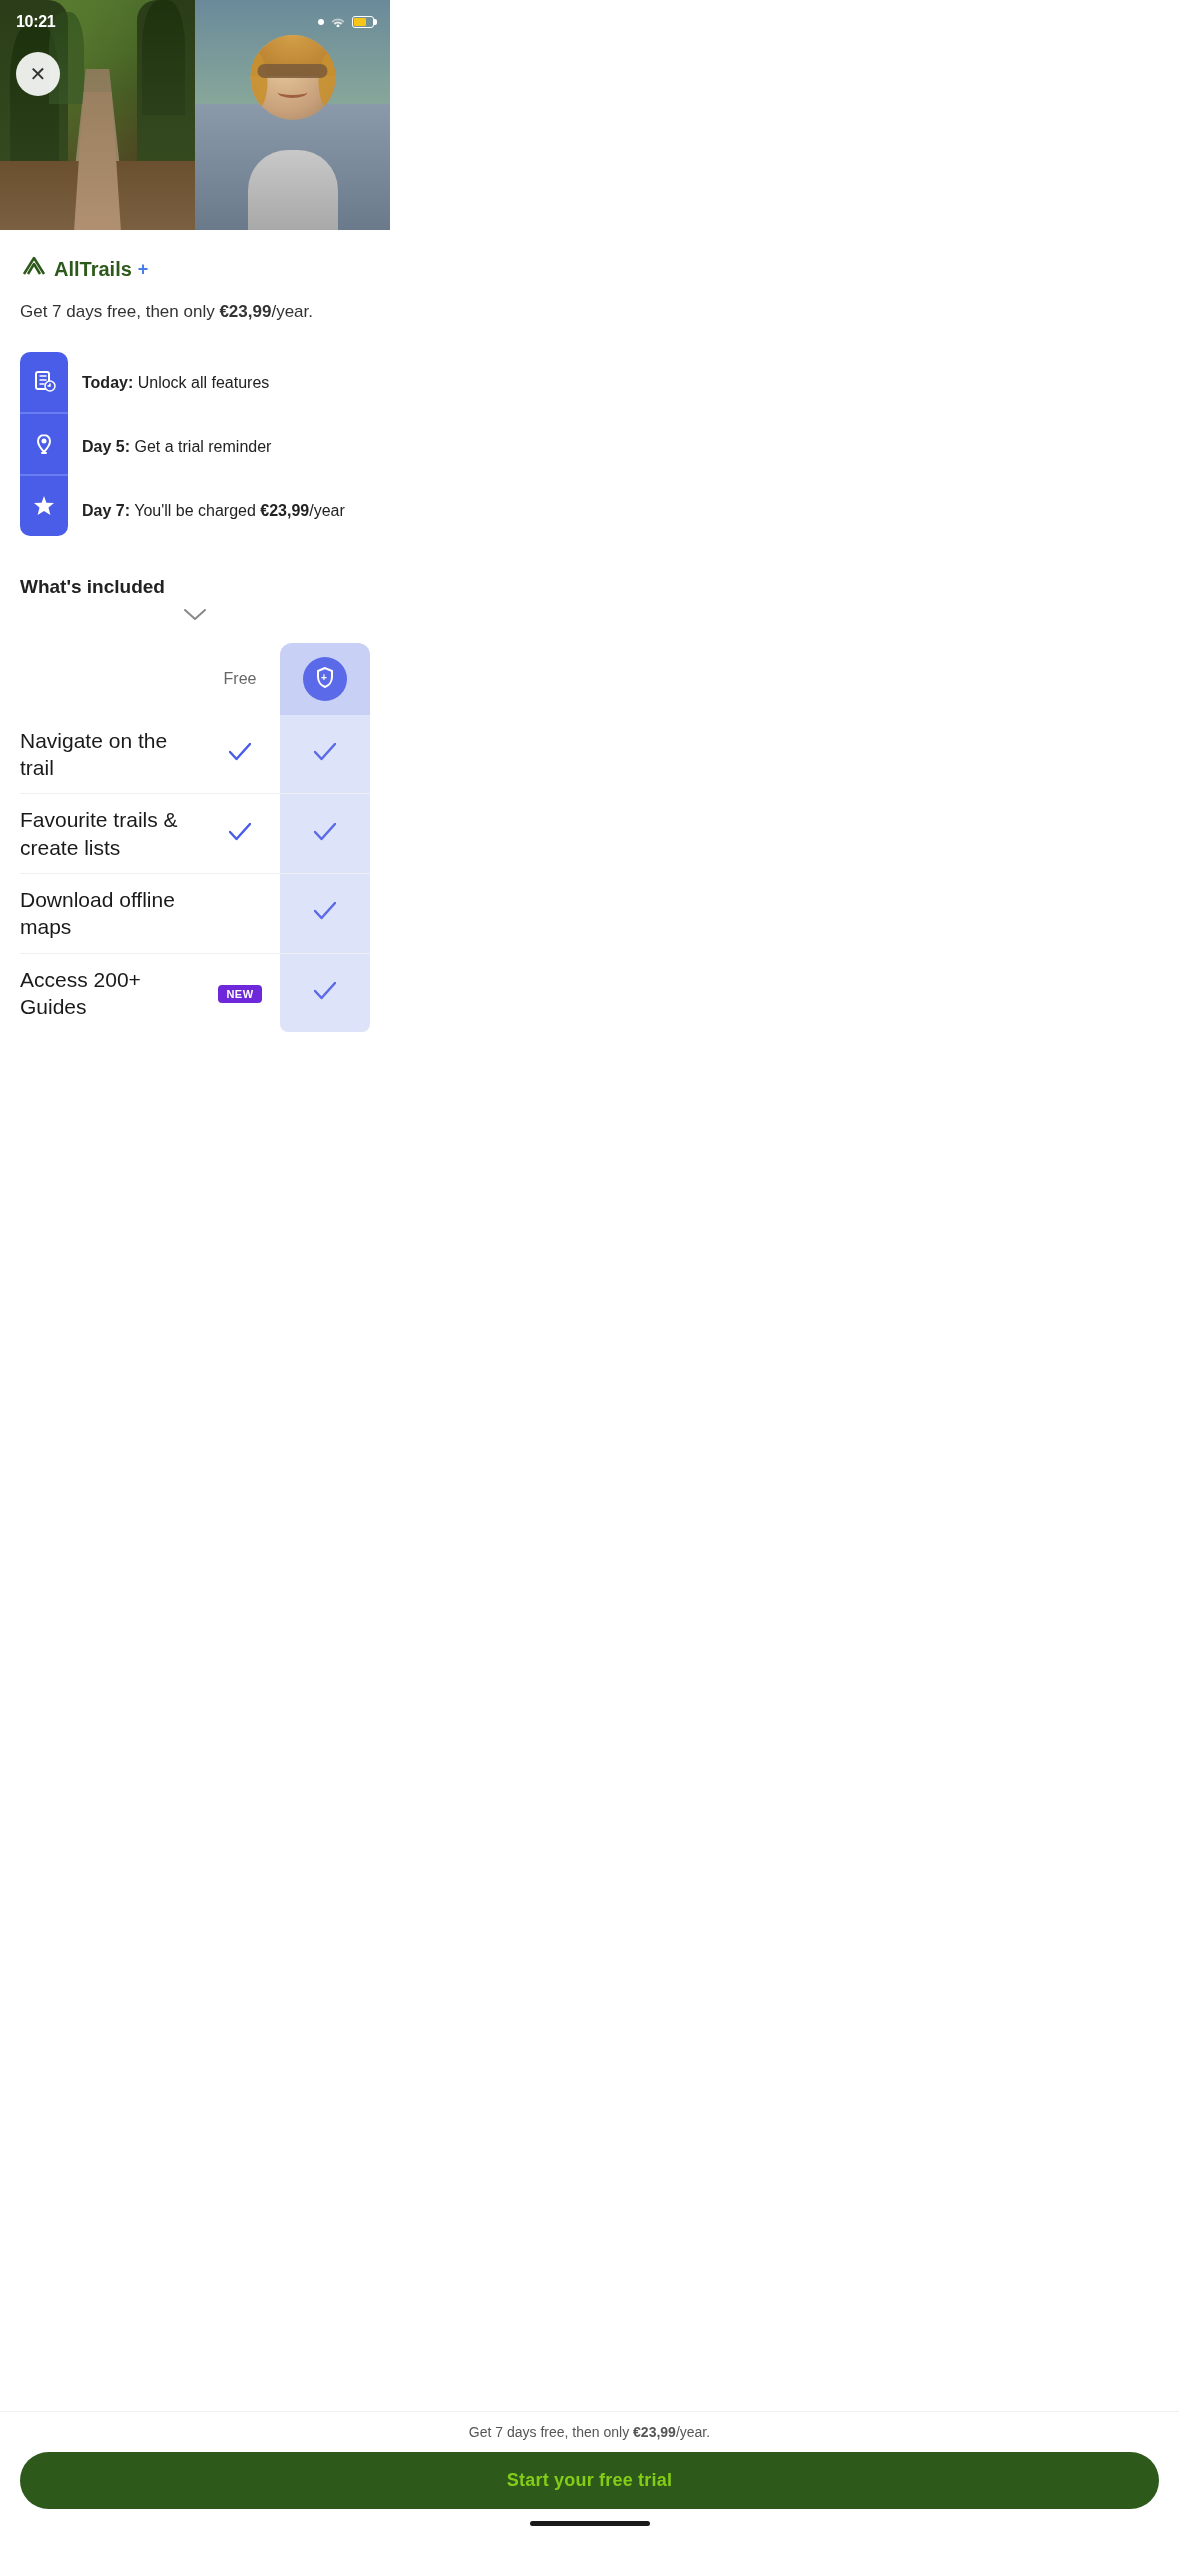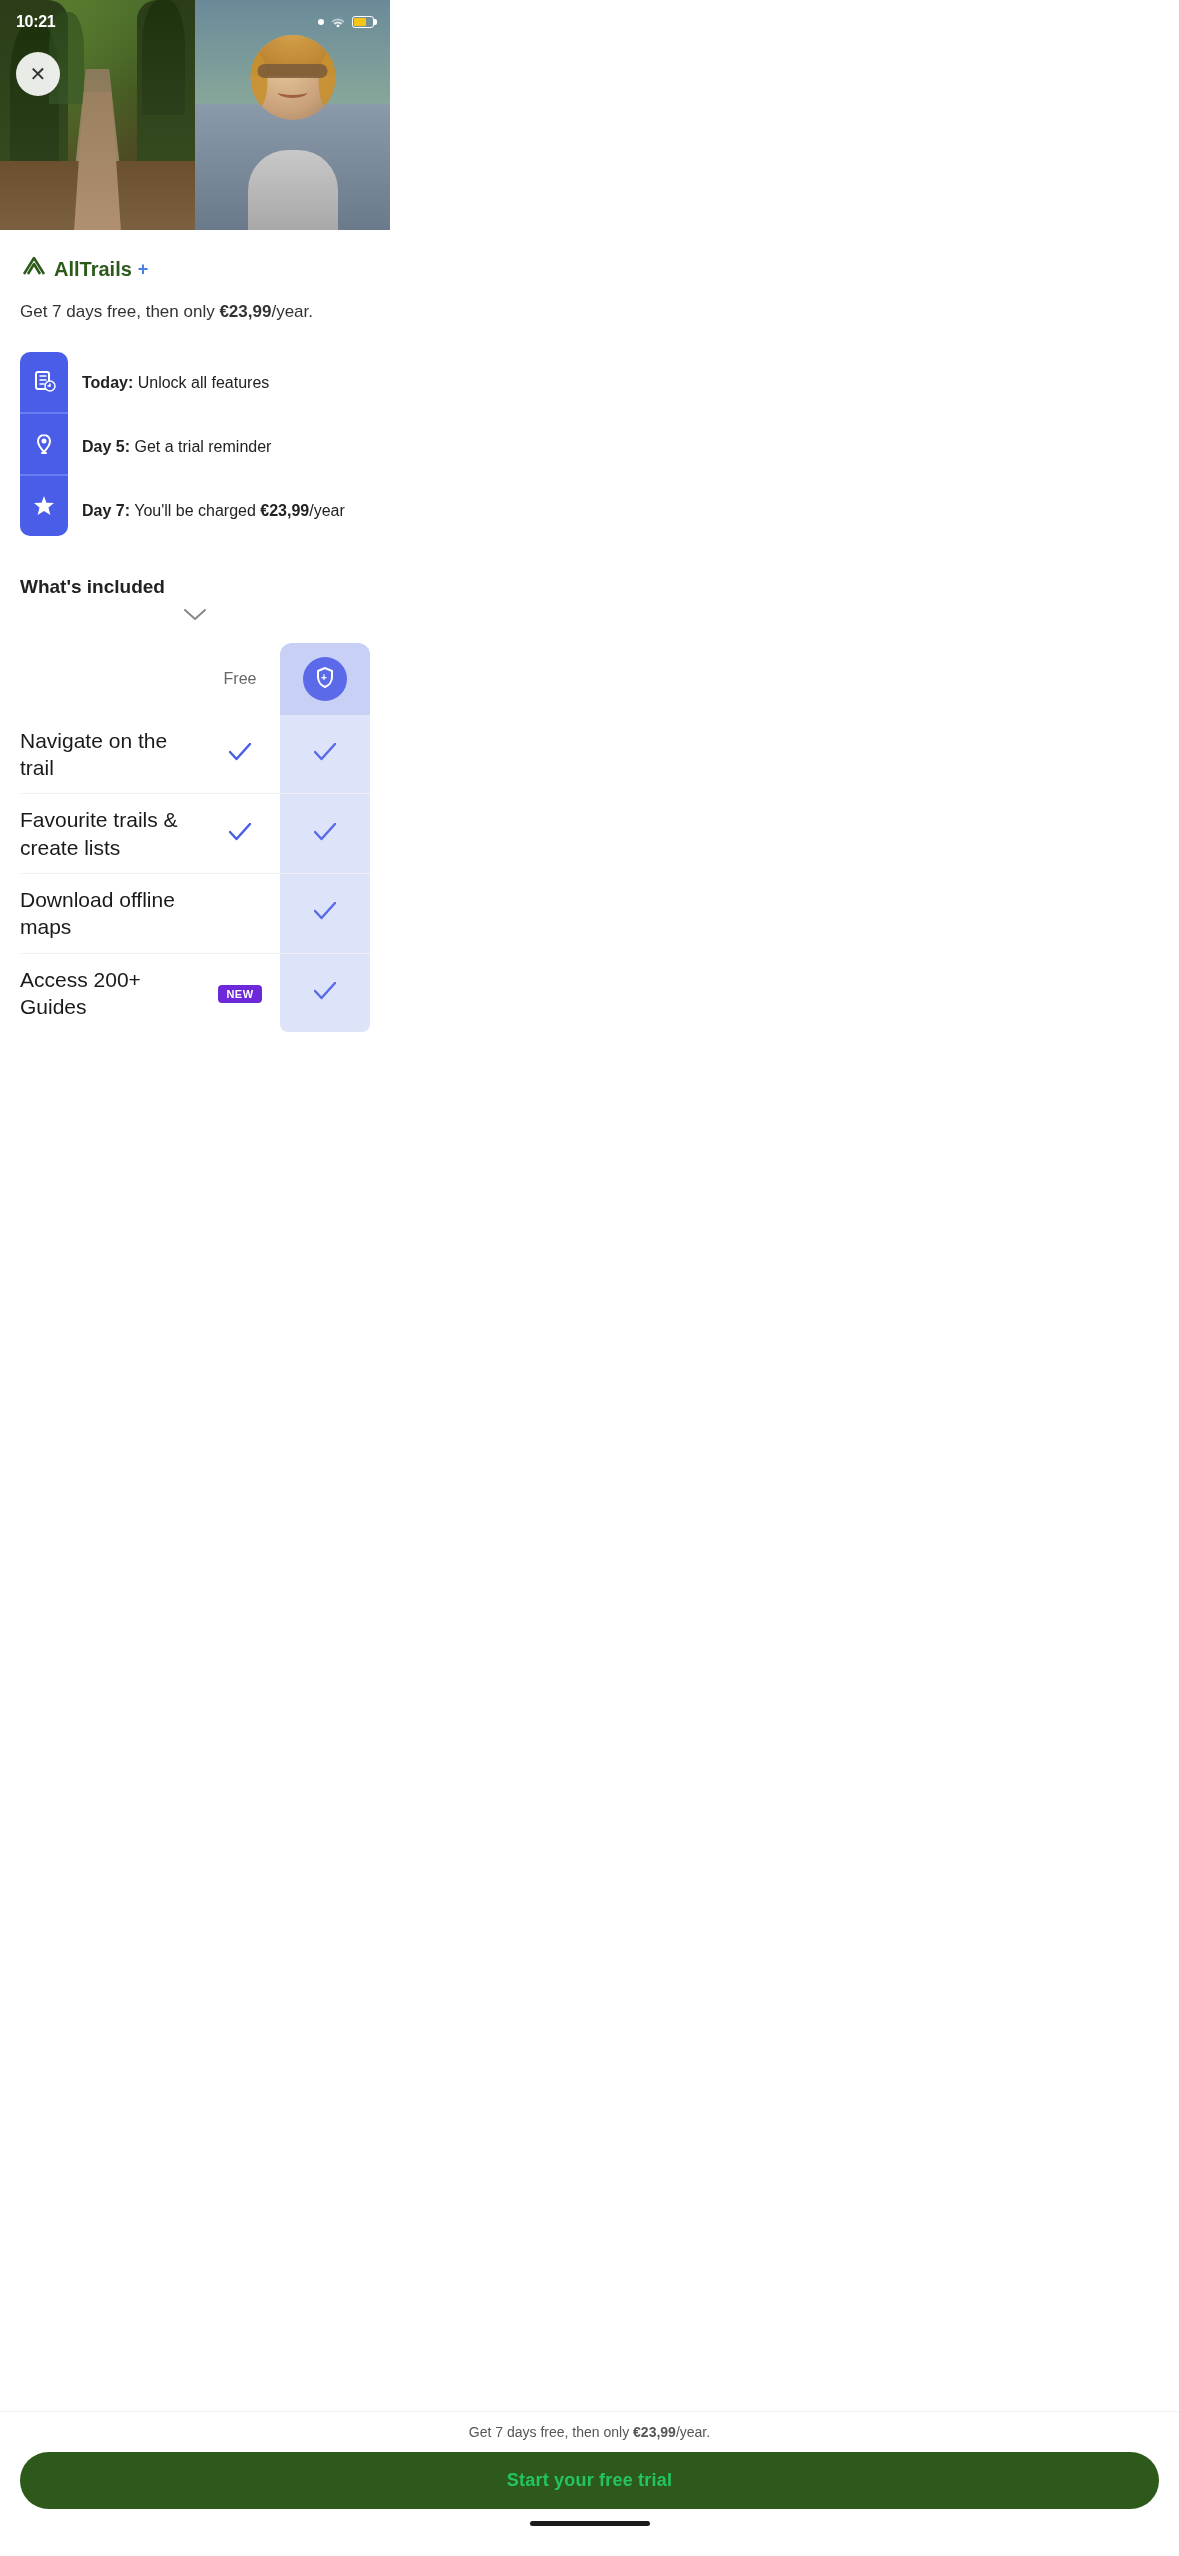--- a/index.html
+++ b/index.html
@@ -383,21 +383,21 @@
       color: #555;
       margin-bottom: 12px;
     }
     .bottom-subtext strong {
       font-weight: 700;
     }
     .cta-button {
       width: 100%;
       padding: 18px;
       background: #2d5a1b;
-      color: #22c55e;
+      color: #84cc16;
       border: none;
       border-radius: 40px;
       font-size: 18px;
       font-weight: 700;
       cursor: pointer;
       letter-spacing: 0.2px;
     }
     .home-indicator {
       width: 120px;
       height: 5px;

